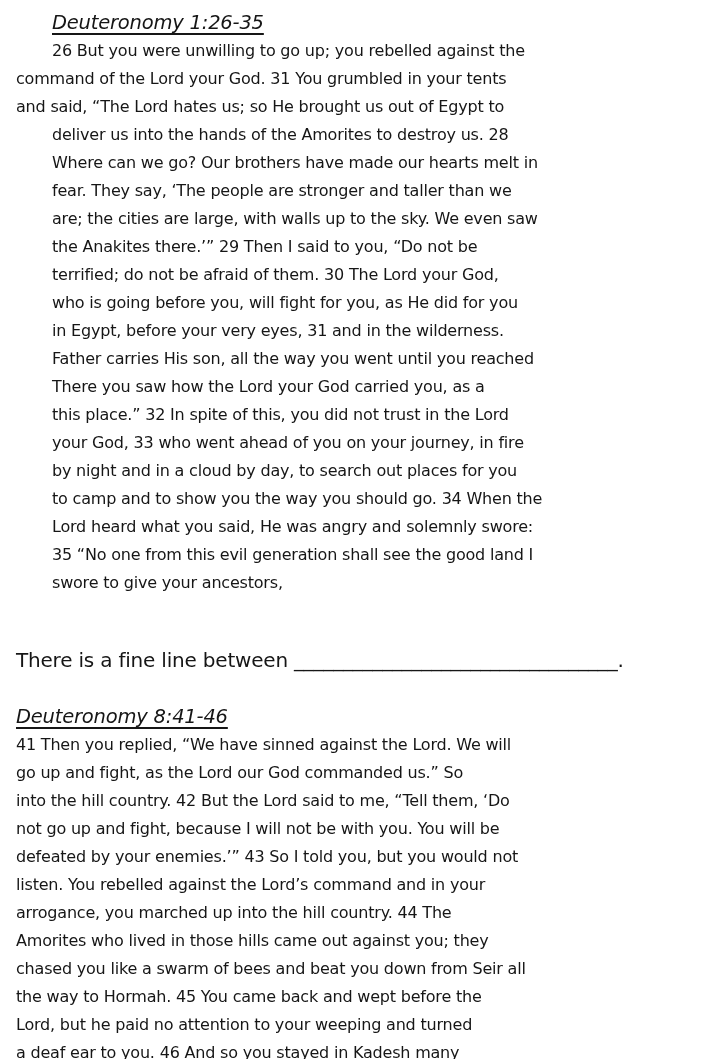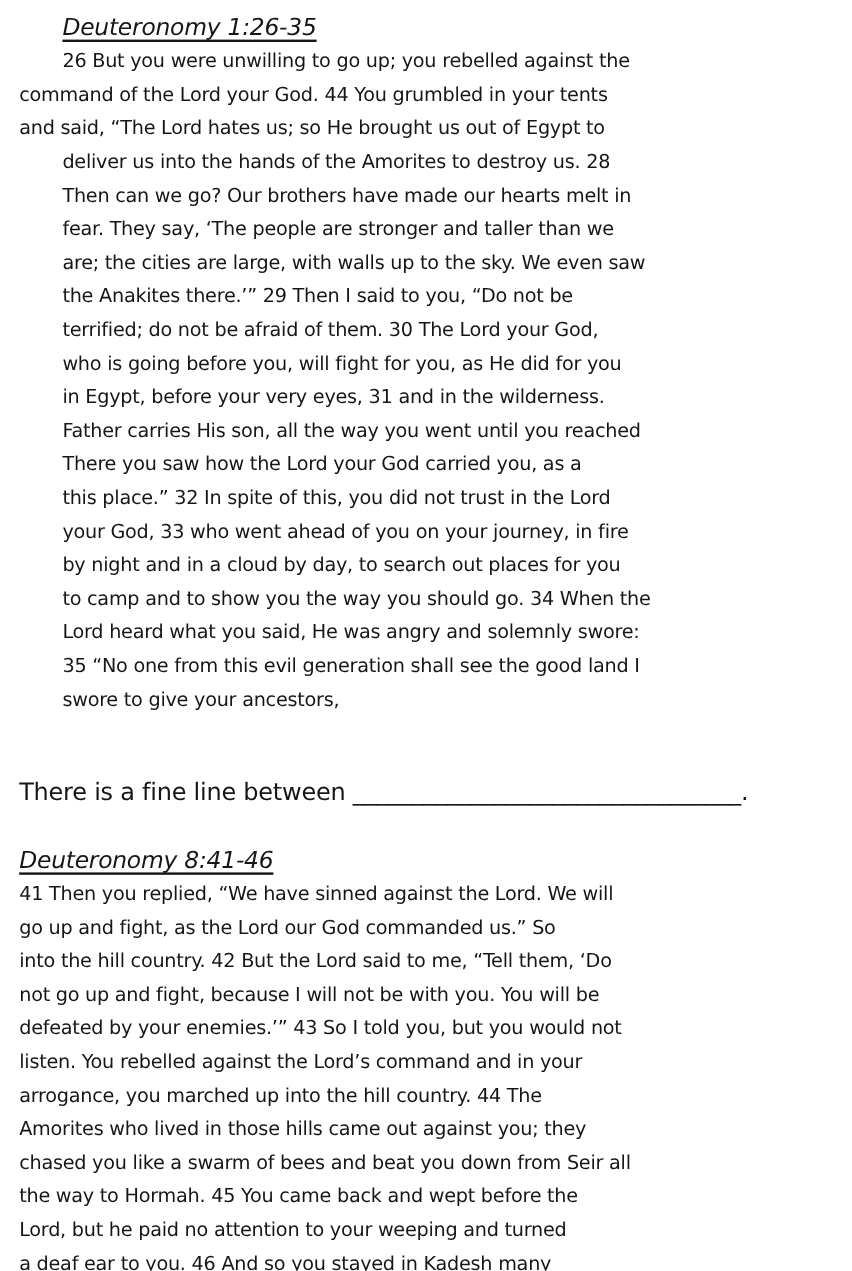--- a/index.html
+++ b/index.html
@@ -43,24 +43,24 @@
   .p2head{margin-top:29px;}
 </style>
 </head>
 <body>
 
 <div class="page">
 
   <section>
     <h2 class="heading ind">Deuteronomy 1:26-35</h2>
     <div class="line ind">26 But you were unwilling to go up; you rebelled against the</div>
-    <div class="line">command of the Lord your God. 44 You grumbled in your tents</div>
+    <div class="line">command of the Lord your God. 31 You grumbled in your tents</div>
     <div class="line">and said, “The Lord hates us; so He brought us out of Egypt to</div>
     <div class="line ind">deliver us into the hands of the Amorites to destroy us. 28</div>
-    <div class="line ind">Then can we go? Our brothers have made our hearts melt in</div>
+    <div class="line ind">Where can we go? Our brothers have made our hearts melt in</div>
     <div class="line ind">fear. They say, ‘The people are stronger and taller than we</div>
     <div class="line ind">are; the cities are large, with walls up to the sky. We even saw</div>
     <div class="line ind">the Anakites there.’” 29 Then I said to you, “Do not be</div>
     <div class="line ind">terrified; do not be afraid of them. 30 The Lord your God,</div>
     <div class="line ind">who is going before you, will fight for you, as He did for you</div>
     <div class="line ind">in Egypt, before your very eyes, 31 and in the wilderness.</div>
     <div class="line ind">Father carries His son, all the way you went until you reached</div>
     <div class="line ind">There you saw how the Lord your God carried you, as a</div>
     <div class="line ind">this place.” 32 In spite of this, you did not trust in the Lord</div>
     <div class="line ind">your God, 33 who went ahead of you on your journey, in fire</div>

